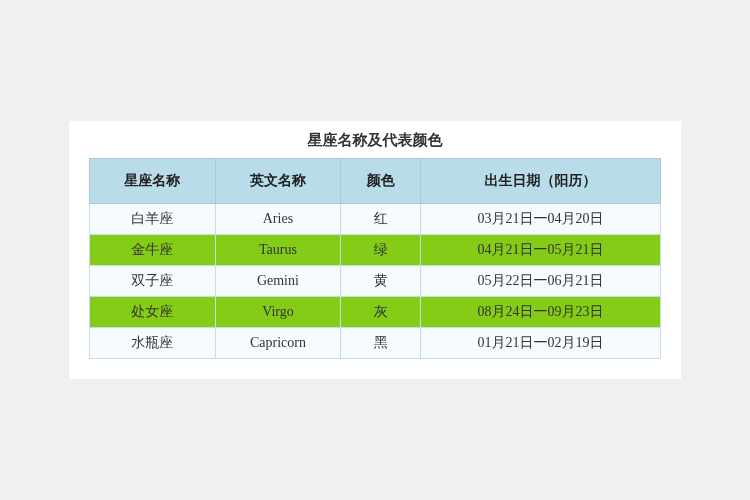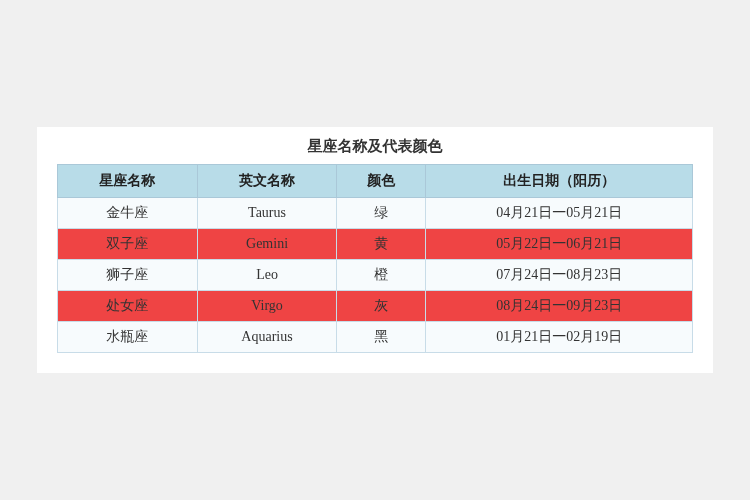--- a/index.html
+++ b/index.html
@@ -8,46 +8,46 @@
       height: 500px;
       background: #f0f0f0;
       display: flex;
       align-items: center;
       justify-content: center;
       font-family: 'SimSun', '宋体', serif;
       font-size: 14px;
     }
     .container {
       background: #fff;
-      width: 676px;
+      width: 612px;
       padding: 10px 20px 20px 20px;
     }
     .title {
       text-align: center;
       font-size: 15px;
       color: #333;
       margin-bottom: 8px;
       font-weight: bold;
     }
     table {
       width: 100%;
       border-collapse: collapse;
     }
     thead tr {
       background-color: #b8dce8;
     }
     thead th {
       border: 1px solid #aac8d8;
-      padding: 7px 10px;
+      padding: 13px 10px;
       text-align: center;
       font-weight: bold;
       color: #222;
     }
     tbody tr {
-      background-color: #ef4444;
+      background-color: #84cc16;
     }
     tbody tr:nth-child(odd) {
       background-color: #f7fbfd;
     }
     tbody td {
       border: 1px solid #c8dce8;
       padding: 6px 10px;
       text-align: center;
       color: #333;
     }
@@ -60,45 +60,45 @@
   <table>
     <thead>
       <tr>
         <th>星座名称</th>
         <th>英文名称</th>
         <th>颜色</th>
         <th>出生日期（阳历）</th>
       </tr>
     </thead>
     <tbody id="table-body">
+    <tr>
+          <td>白羊座</td>
+          <td>Aries</td>
+          <td>红</td>
+          <td>03月21日一04月20日</td>
+        </tr>
         <tr>
           <td>金牛座</td>
           <td>Taurus</td>
           <td>绿</td>
           <td>04月21日一05月21日</td>
         </tr>
         <tr>
           <td>双子座</td>
           <td>Gemini</td>
           <td>黄</td>
           <td>05月22日一06月21日</td>
         </tr>
         <tr>
-          <td>狮子座</td>
-          <td>Leo</td>
-          <td>橙</td>
-          <td>07月24日一08月23日</td>
-        </tr>
-        <tr>
           <td>处女座</td>
           <td>Virgo</td>
           <td>灰</td>
           <td>08月24日一09月23日</td>
         </tr>
         <tr>
           <td>水瓶座</td>
-          <td>Aquarius</td>
+          <td>Capricorn</td>
           <td>黑</td>
           <td>01月21日一02月19日</td>
         </tr>
       </tbody>
   </table>
 </div>
 
 </body></html>

